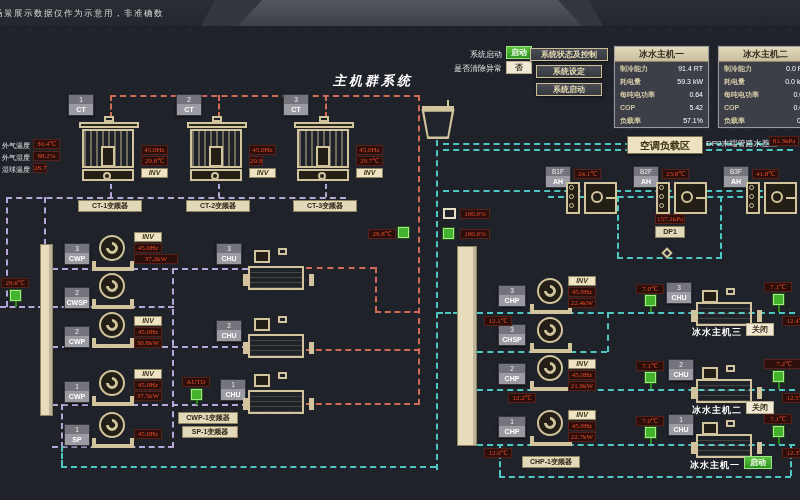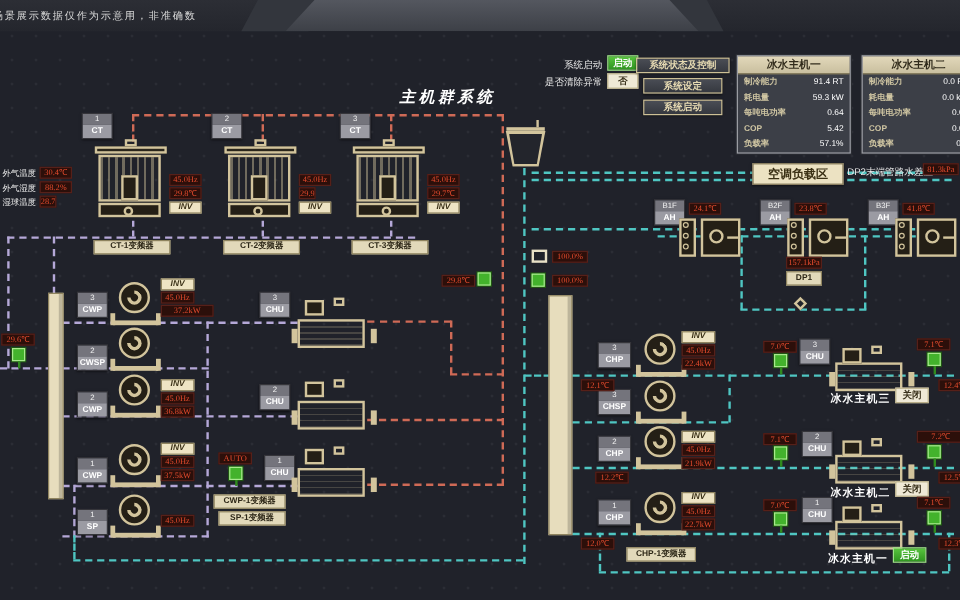--- a/index.html
+++ b/index.html
@@ -523,21 +523,21 @@
       <span class="clfl"></span>
       <span class="clfr"></span>
     </div>
   <div class="led" style="left:764px;top:282px;width:28px">7.1℃</div>
   <div class="gv" style="left:773px;top:294px"></div>
   <div class="stemv" style="left:778px;top:305px;height:7px"></div>
   <div class="led" style="left:782px;top:316px;width:28px">12.4℃</div>
   <div class="cname" style="left:692px;top:326px">冰水主机三</div>
   <div class="wbtn" style="left:746px;top:323px;width:28px;height:13px;line-height:12px">关闭</div>
 
-  <div class="led" style="left:496px;top:393px;width:28px">12.2℃</div>
+  <div class="led" style="left:508px;top:393px;width:28px">12.2℃</div>
   <div class="led" style="left:636px;top:361px;width:28px">7.1℃</div>
   <div class="gv" style="left:645px;top:372px"></div>
   <div class="stemv" style="left:650px;top:383px;height:6px"></div>
   <div class="tag" style="left:668px;top:359px">
     <span class="tn">2</span>
     <span class="tt2">CHU</span>
     </div>
   <div class="chl" style="left:696px;top:365px;width:60px;height:38px">
     <span class="clb"></span>
       <span class="clt1"></span>

